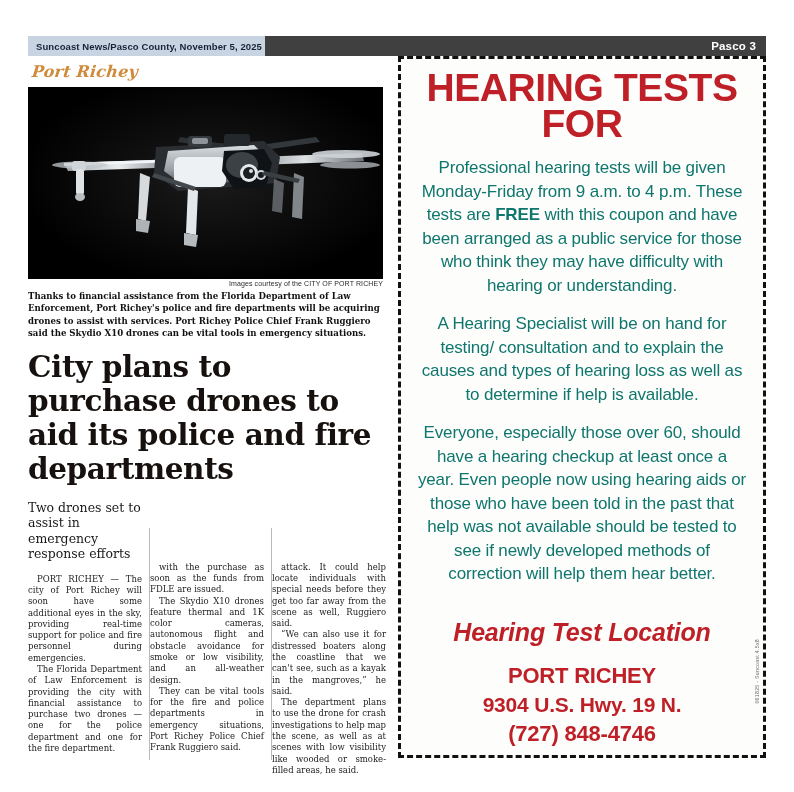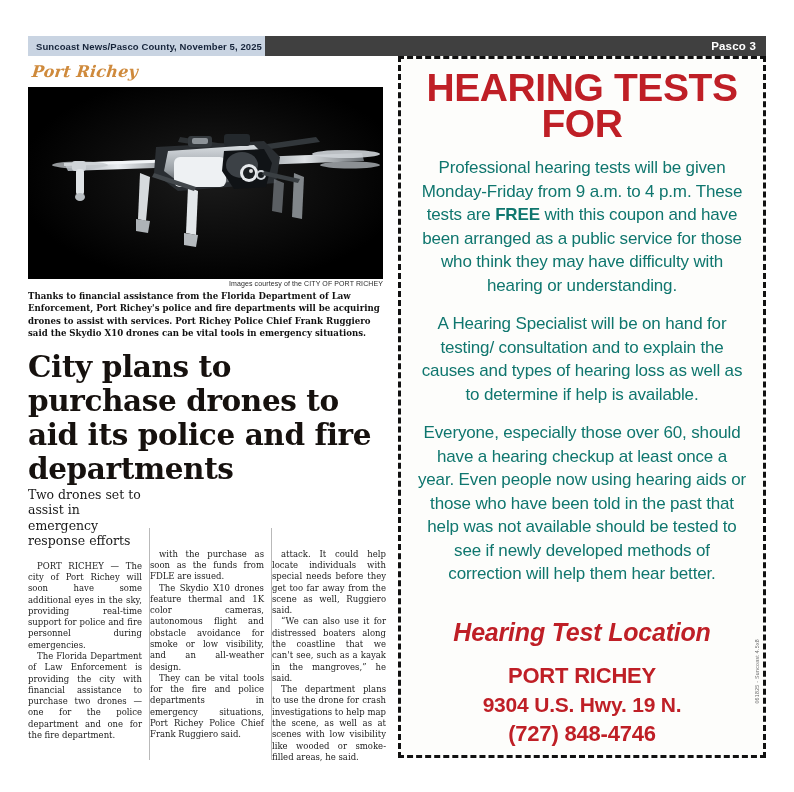--- a/index.html
+++ b/index.html
@@ -117,21 +117,21 @@
     margin-top: 10px;
     font-family: "DejaVu Serif", serif;
     font-weight: bold;
     font-size: 29.5px;
     line-height: 34px;
     letter-spacing: -0.4px;
     color: #16110e;
   }
   .subhead-row {
     display: flex;
-    margin-top: 1px;
+    margin-top: 14px;
     width: 358px;
     gap: 0;
   }
   .col {
     width: 114px;
     box-sizing: border-box;
   }
   .subhead {
     font-family: "DejaVu Serif", serif;
     font-size: 12.5px;

